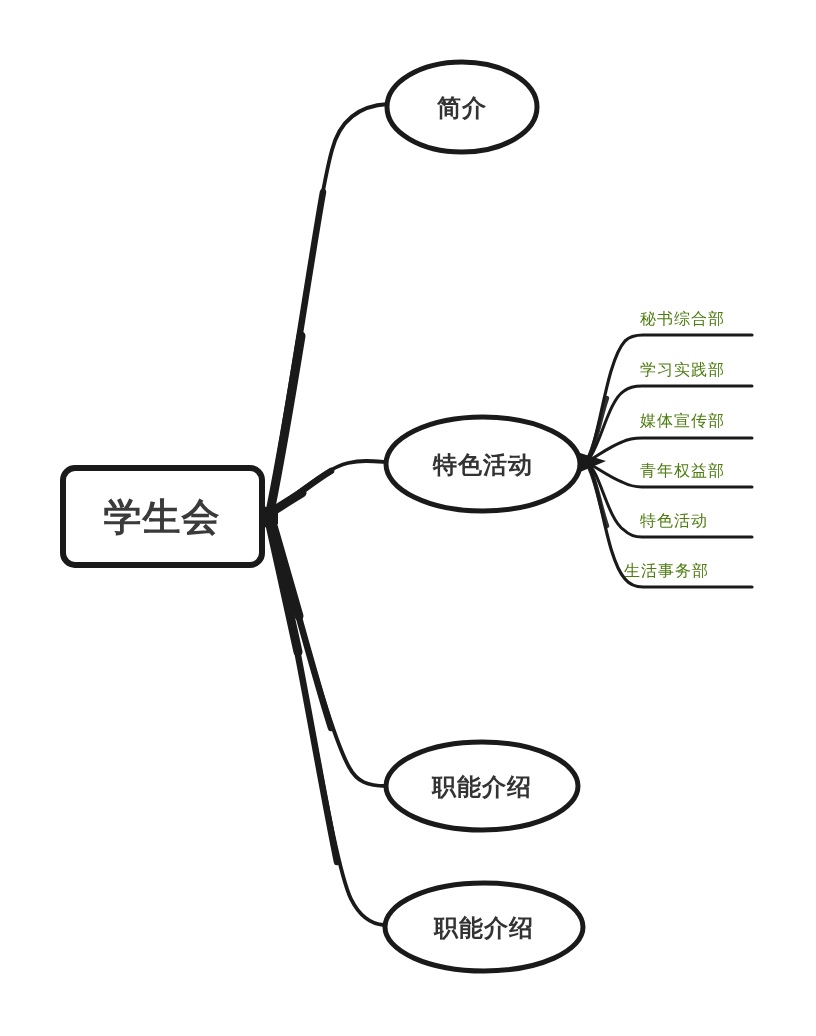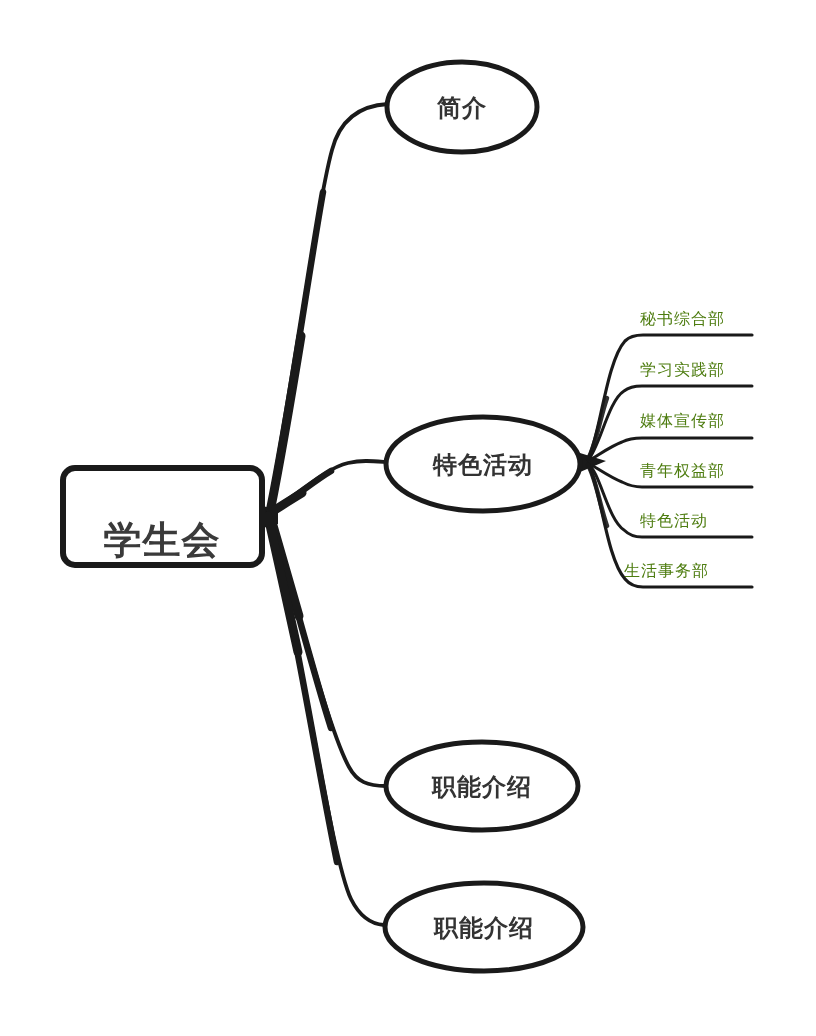--- a/index.html
+++ b/index.html
@@ -30,21 +30,20 @@
   }
   .label.center {
     transform: translate(-50%, -50%);
     text-align: left;
   }
   .root-label {
     font-size: 38px;
     font-weight: 700;
     color: #3a3a3a;
     letter-spacing: 1px;
-    margin-top: 23px;
   }
   .ellipse-label {
     font-size: 24px;
     font-weight: 600;
     color: #333333;
     letter-spacing: 1px;
   }
   .child-label {
     font-size: 16px;
     font-weight: 400;

